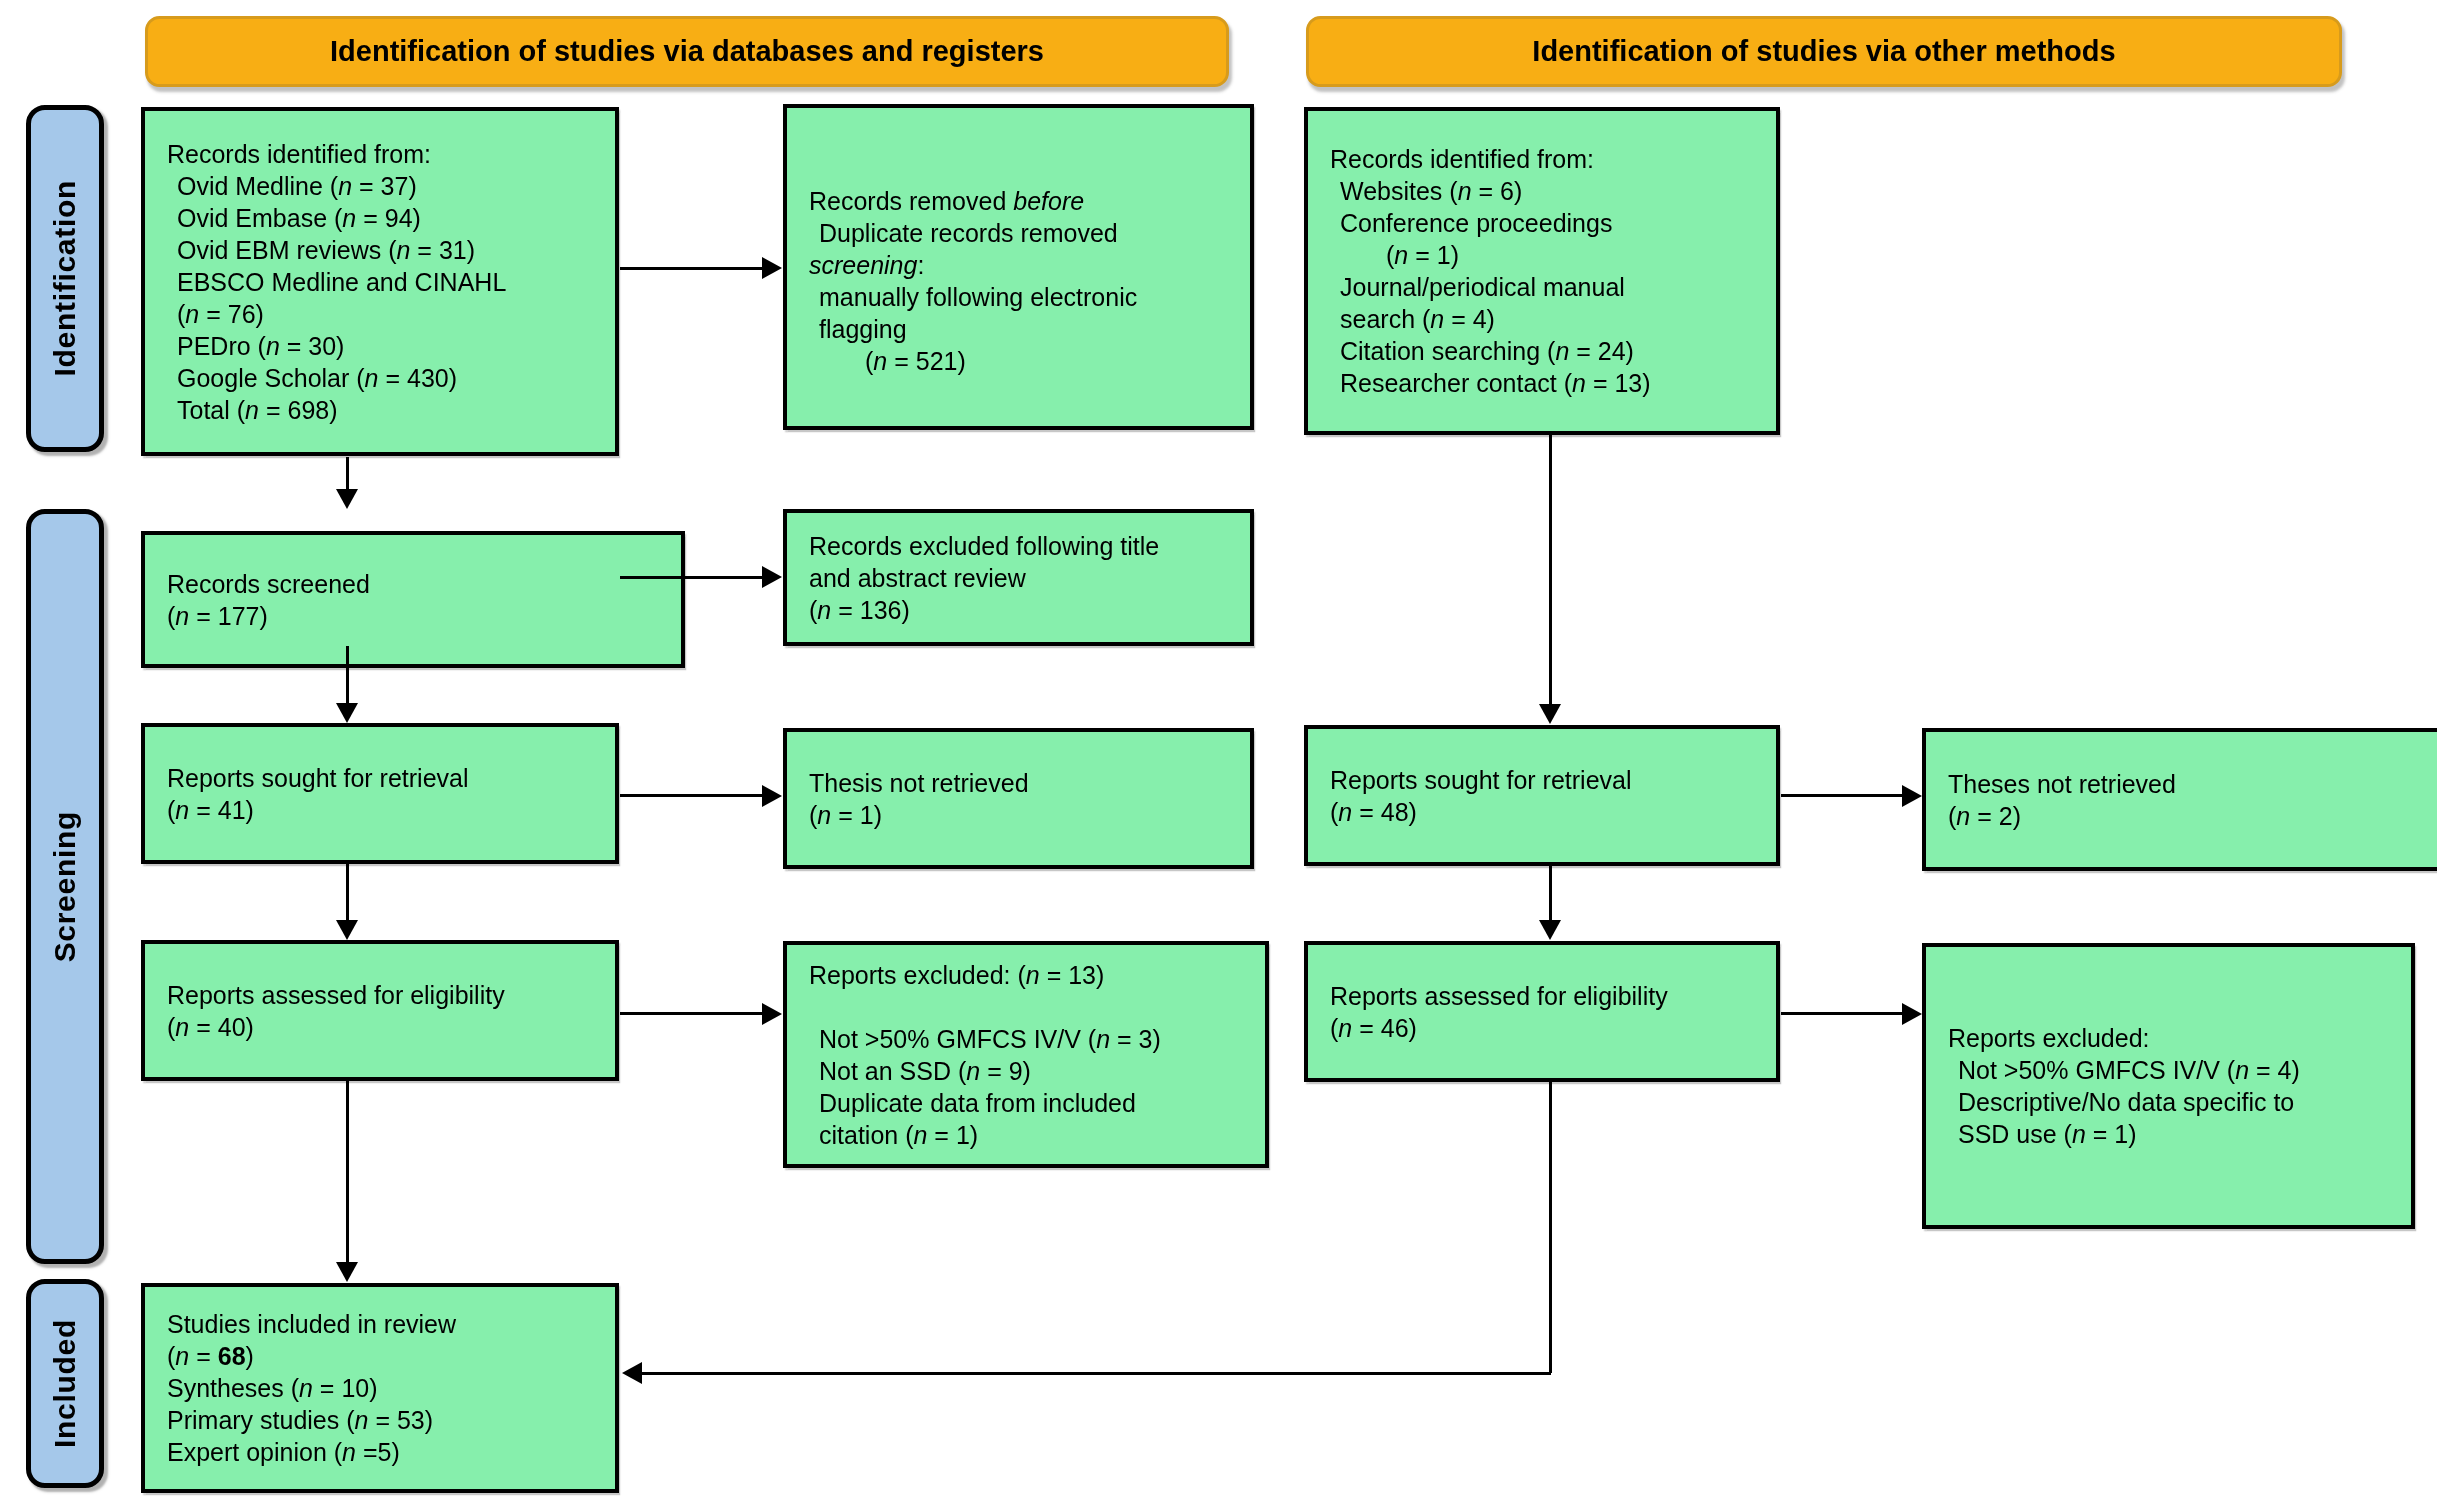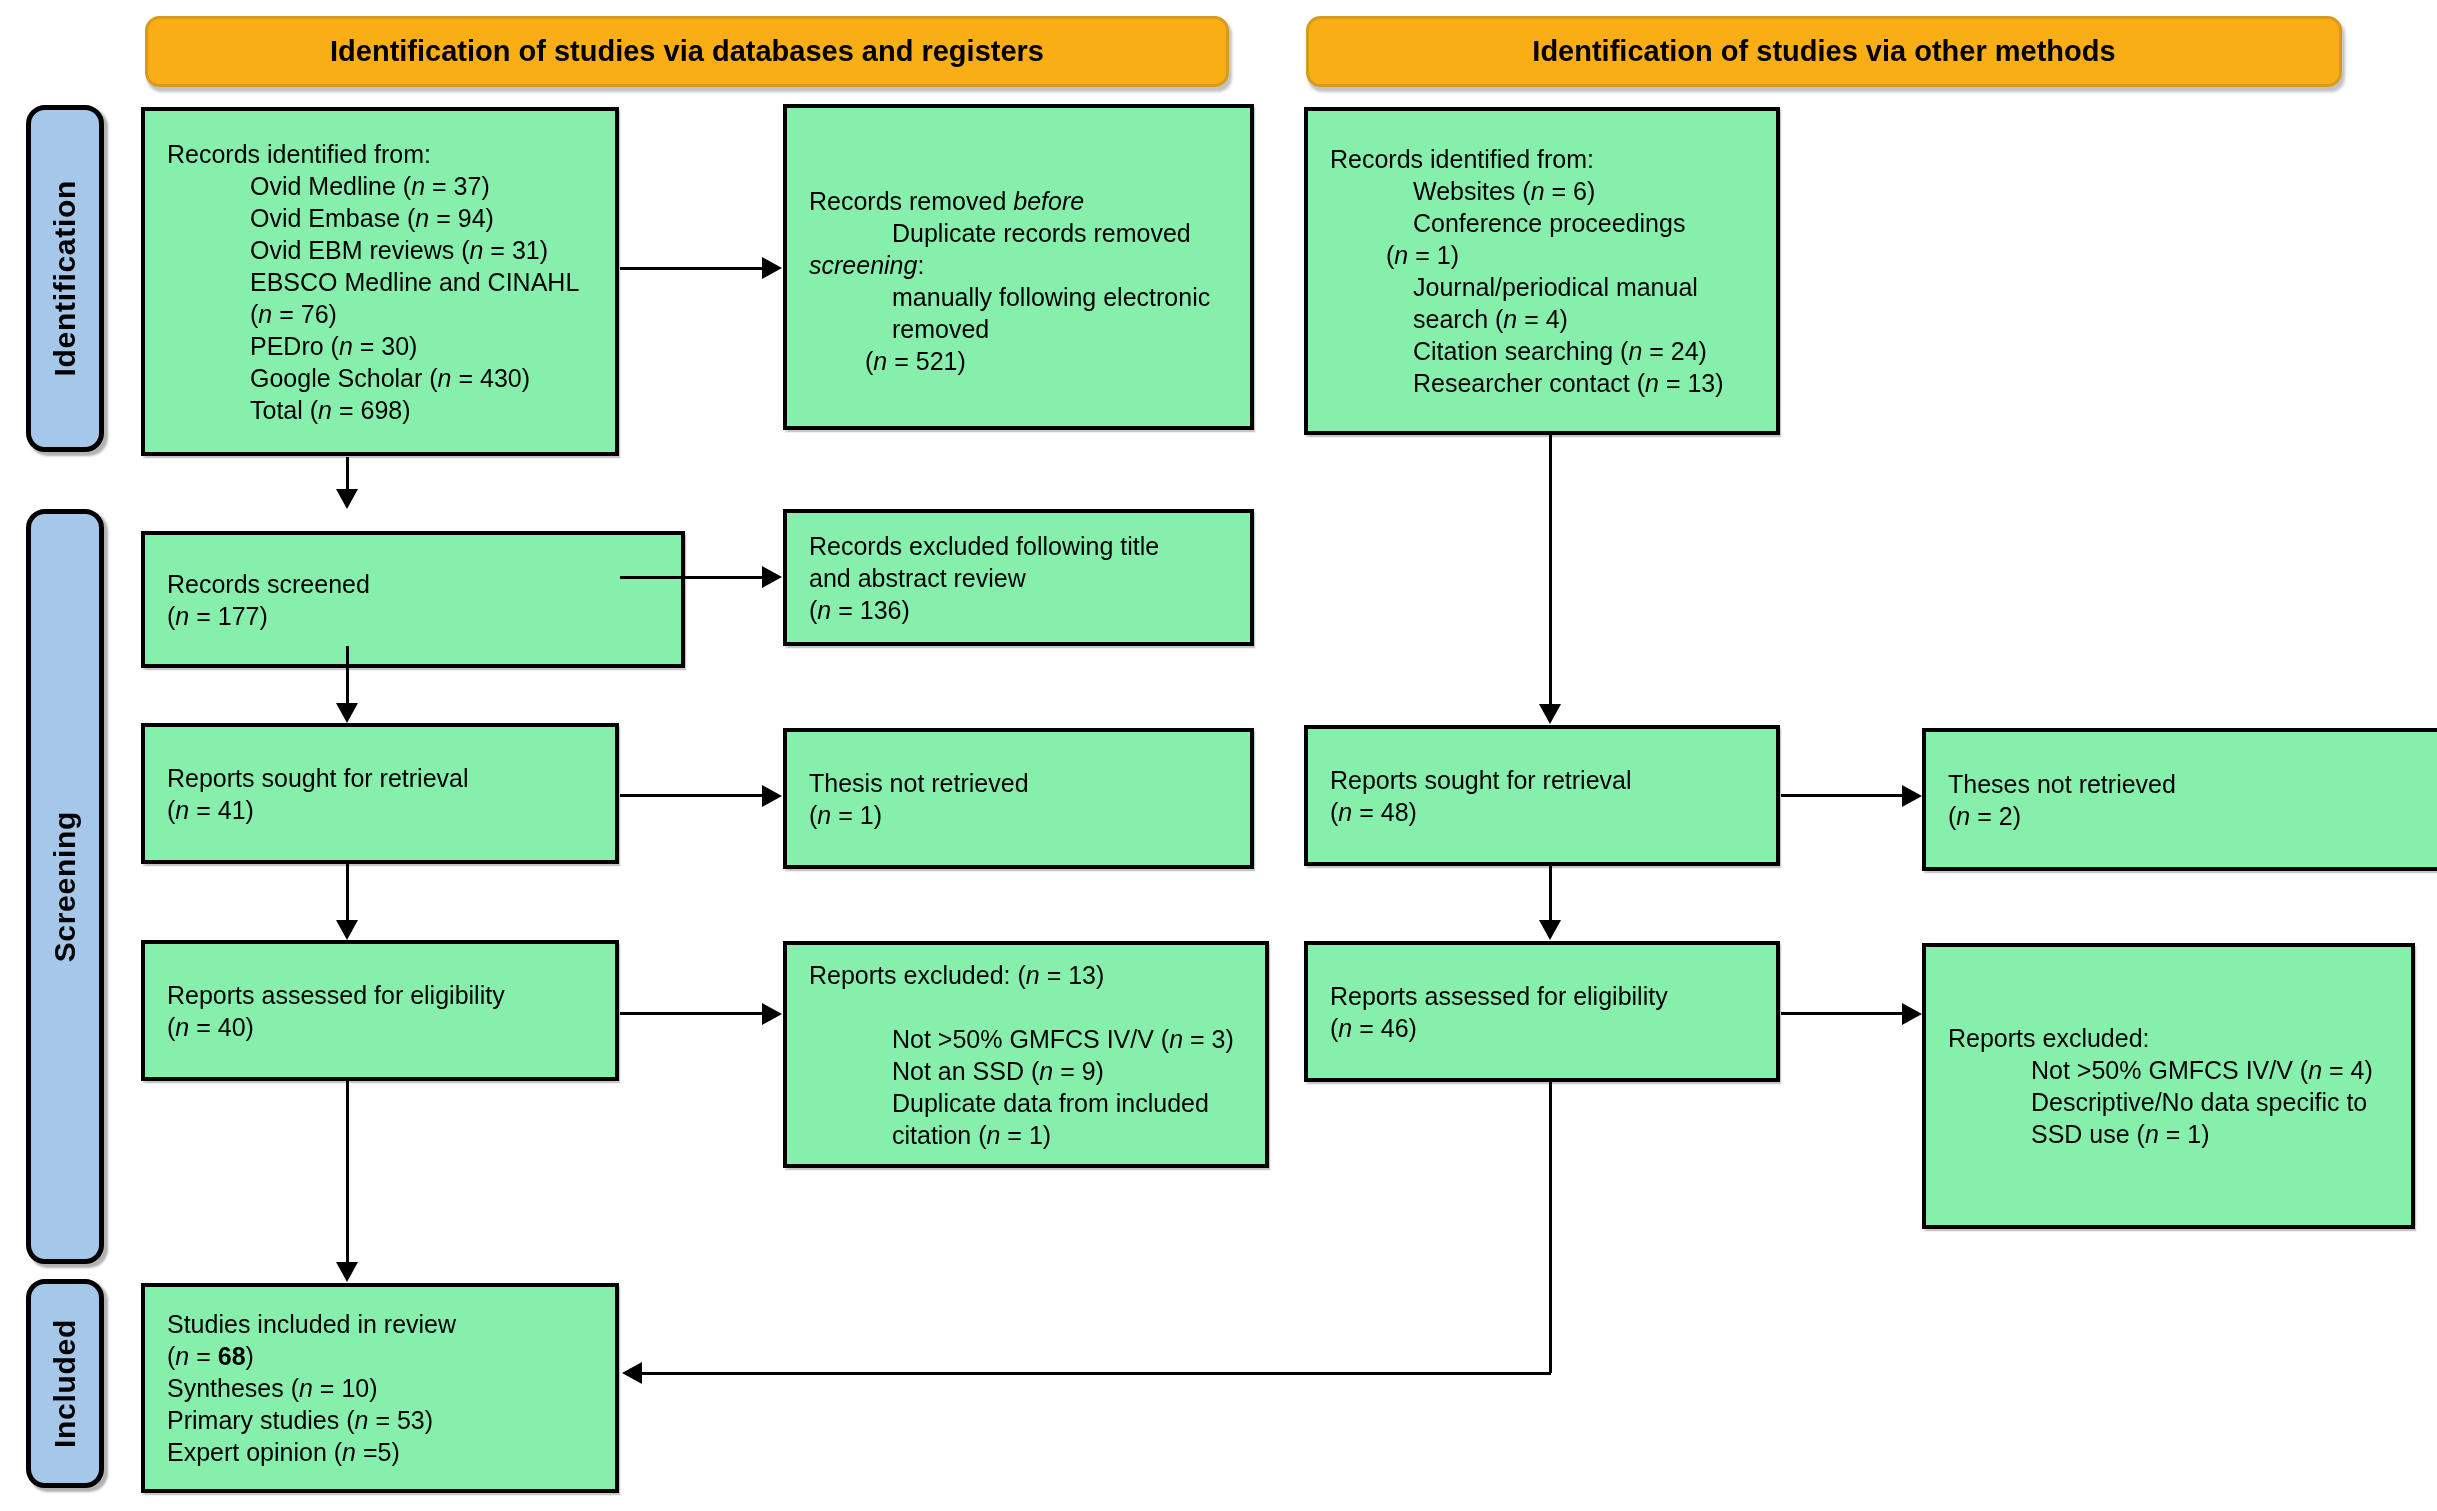--- a/index.html
+++ b/index.html
@@ -45,21 +45,21 @@
     background:#86efac;
     border:4.3px solid #000;
     box-shadow:2.2px 2.9px 1.4px rgba(130,130,130,0.45);
     display:flex;flex-direction:column;justify-content:center;
     font-size:25px;line-height:32px;
     padding:4.3px 0;
     box-sizing:border-box;
   }
   .box.top{justify-content:center;padding-top:33px;}
   .bl{min-height:32px;padding-left:22px;padding-right:10px;white-space:nowrap;}
-  .bl.i1{padding-left:105px;}
+  .bl.i1{padding-left:32px;}
   .bl.i2{padding-left:78px;}
   
   .vl{position:absolute;width:2.9px;background:#000;}
   .hl{position:absolute;height:2.9px;background:#000;}
   .ah-down{position:absolute;width:0;height:0;
     border-left:11.6px solid transparent;border-right:11.6px solid transparent;
     border-top:20px solid #000;}
   .ah-right{position:absolute;width:0;height:0;
     border-top:11.6px solid transparent;border-bottom:11.6px solid transparent;
     border-left:20px solid #000;}
@@ -118,21 +118,21 @@
       <div class="bl">Syntheses (<i>n</i> = 10)</div>
       <div class="bl">Primary studies (<i>n</i> = 53)</div>
       <div class="bl">Expert opinion (<i>n</i> =5)</div>
     </div>
 
   <div class="box top" style="left:783px;top:104px;width:471px;height:326px">
       <div class="bl">Records removed <i>before</i></div>
       <div class="bl i1">Duplicate records removed</div>
       <div class="bl"><i>screening</i>:</div>
       <div class="bl i1">manually following electronic</div>
-      <div class="bl i1">removed</div>
+      <div class="bl i1">flagging</div>
       <div class="bl i2">(<i>n</i> = 521)</div>
     </div>
   <div class="box" style="left:783px;top:509px;width:471px;height:137px">
       <div class="bl">Records excluded following title</div>
       <div class="bl">and abstract review</div>
       <div class="bl">(<i>n</i> = 136)</div>
     </div>
   <div class="box" style="left:783px;top:728px;width:471px;height:141px">
       <div class="bl">Thesis not retrieved</div>
       <div class="bl">(<i>n</i> = 1)</div>

